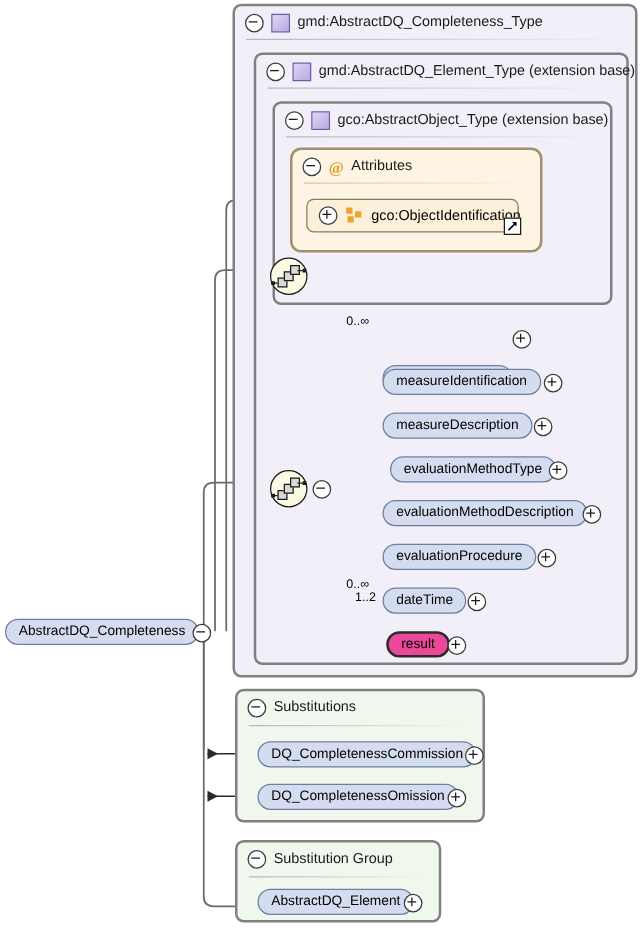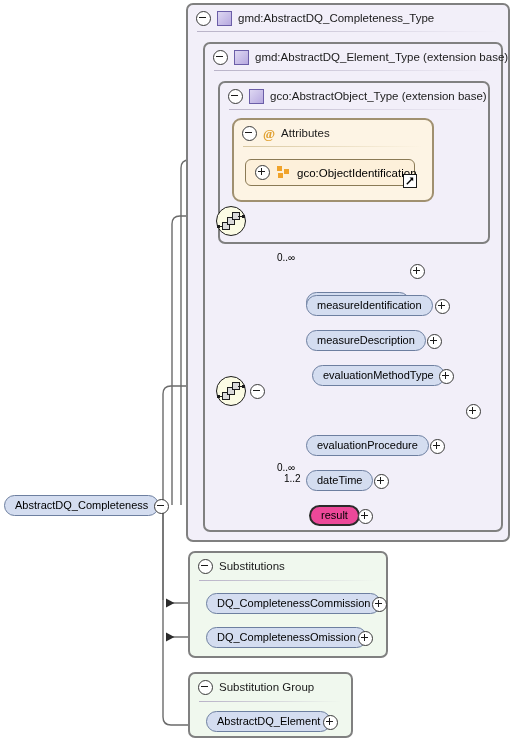--- a/index.html
+++ b/index.html
@@ -263,20 +263,23 @@
   <div class="node" style="left:306px;top:330px;">
     <span class="lbl">measureDescription</span>
   </div>
   <span class="plusbox nodeplus" style="left:427px;top:334px;"></span>
 
   <div class="node" style="left:312px;top:365px;">
     <span class="lbl">evaluationMethodType</span>
   </div>
   <span class="plusbox nodeplus" style="left:439px;top:369px;"></span>
 
+  <div class="node" style="left:306px;top:400px;">
+    <span class="lbl">evaluationMethodDescription</span>
+  </div>
   <span class="plusbox nodeplus" style="left:466px;top:404px;"></span>
 
   <div class="node" style="left:306px;top:435px;justify-content:flex-end;">
     <span class="lbl">evaluationProcedure</span>
   </div>
   <span class="plusbox nodeplus" style="left:430px;top:439px;"></span>
 
   <div class="card" style="left:277px;top:462px;">0..∞</div>
   <div class="node" style="left:306px;top:470px;">
     <span class="lbl">dateTime</span>

